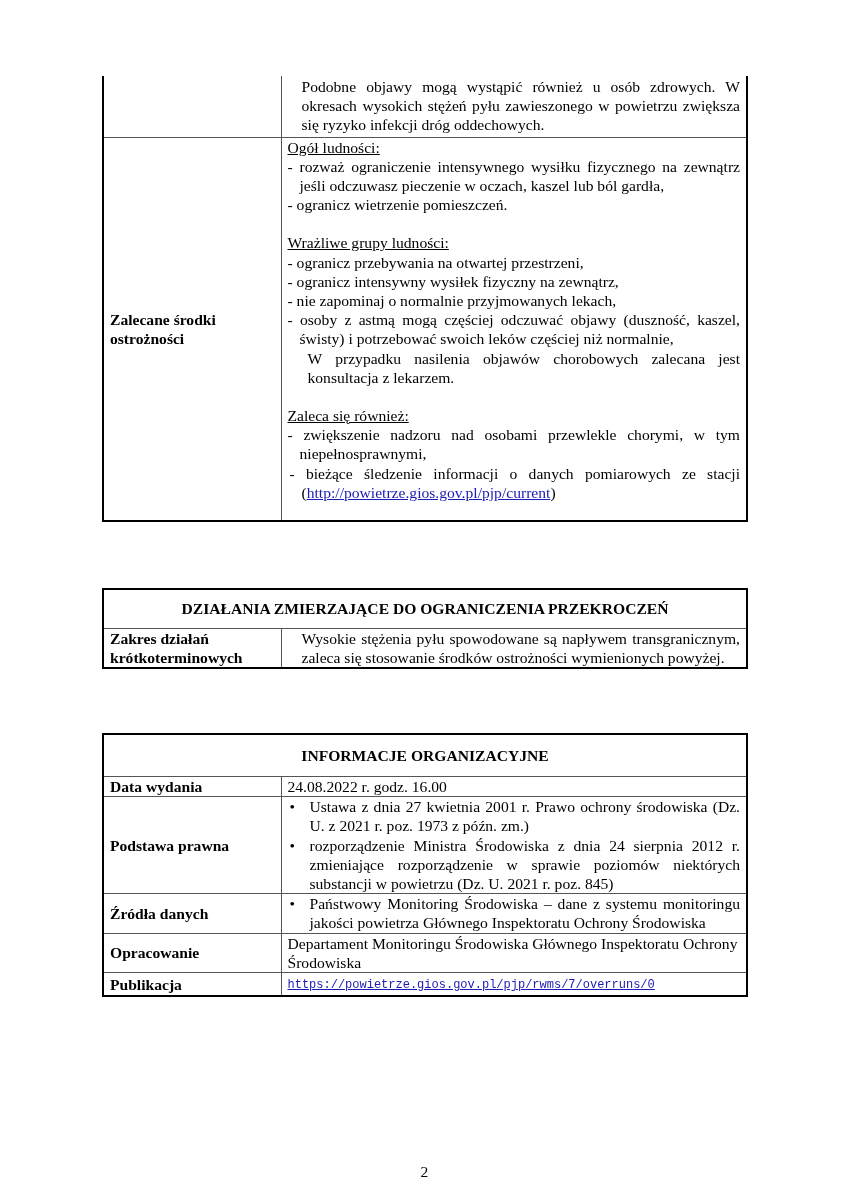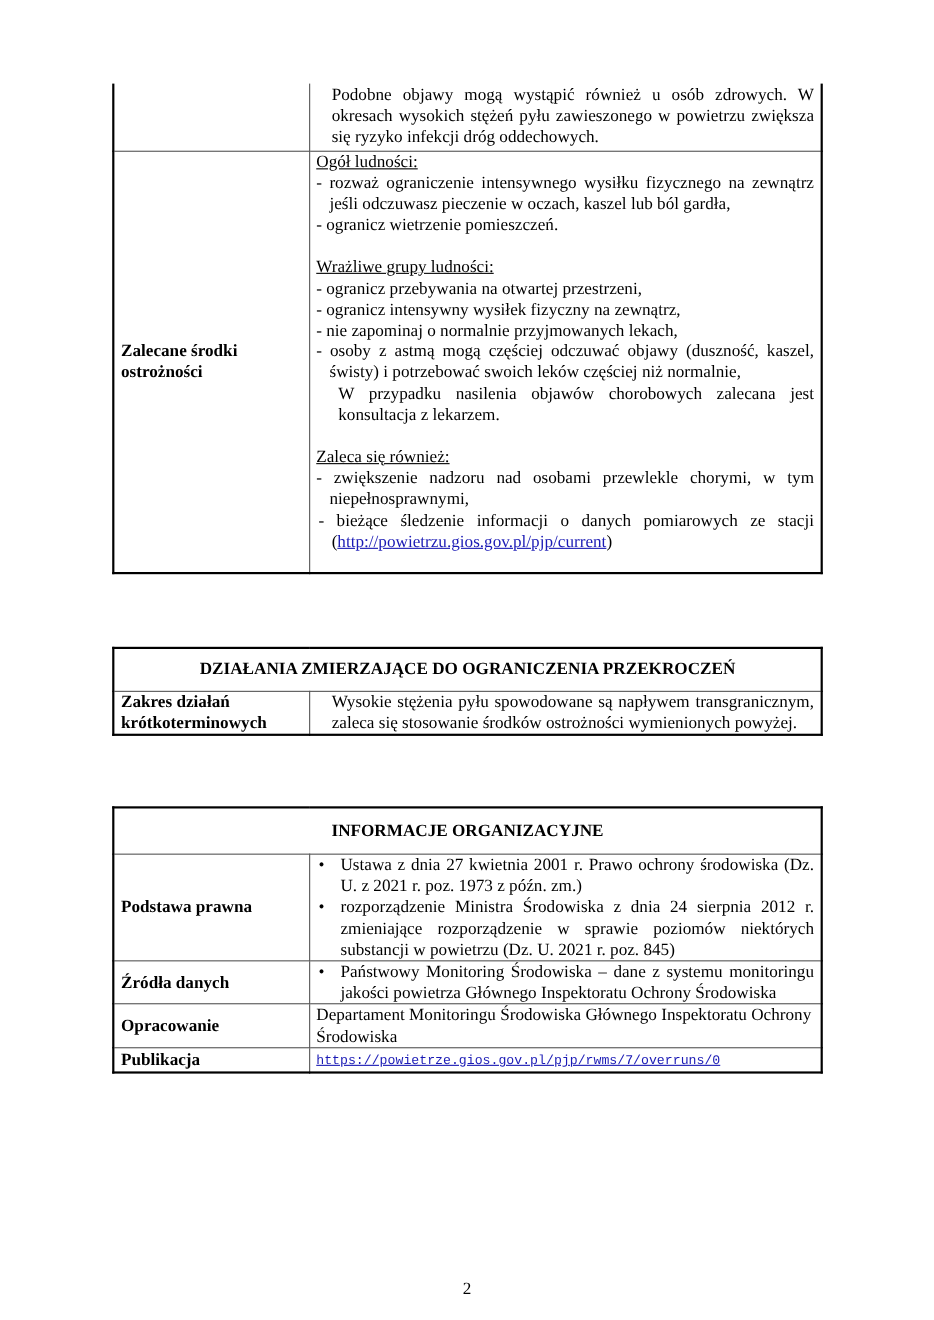--- a/index.html
+++ b/index.html
@@ -50,21 +50,21 @@
       <div class="gap"></div>
       <div class="u">Wrażliwe grupy ludności:</div>
       <div class="ind">- ogranicz przebywania na otwartej przestrzeni,</div>
       <div class="ind">- ogranicz intensywny wysiłek fizyczny na zewnątrz,</div>
       <div class="ind">- nie zapominaj o normalnie przyjmowanych lekach,</div>
       <div class="ind">- osoby z astmą mogą częściej odczuwać objawy (duszność, kaszel, świsty) i potrzebować swoich leków częściej niż normalnie,</div>
       <div class="just">W przypadku nasilenia objawów chorobowych zalecana jest konsultacja z lekarzem.</div>
       <div class="gap"></div>
       <div class="u">Zaleca się również:</div>
       <div class="ind">- zwiększenie nadzoru nad osobami przewlekle chorymi, w tym niepełnosprawnymi,</div>
-      <div class="ind2"><span>- bieżące śledzenie informacji o danych pomiarowych ze stacji (</span><a class="link">http://powietrzu.gios.gov.pl/pjp/current</a><span>)</span></div>
+      <div class="ind2"><span>- bieżące śledzenie informacji o danych pomiarowych ze stacji (</span><a class="link">http://powietrze.gios.gov.pl/pjp/current</a><span>)</span></div>
     </td>
   </tr>
 </tbody>
   </table>
 
 <table class="t2">
   <colgroup>
       <col style="width:178px">
       <col>
     </colgroup>
@@ -80,20 +80,24 @@
   </table>
 
 <table class="t3">
   <colgroup>
       <col style="width:178px">
       <col>
     </colgroup>
   <tbody>
       <tr>
     <td colspan="2" class="hdr" style="height:41px;">INFORMACJE ORGANIZACYJNE</td>
+  </tr>
+  <tr>
+    <td class="lbl">Data wydania</td>
+    <td>24.08.2022 r. godz. 16.00</td>
   </tr>
   <tr>
     <td class="lbl">Podstawa prawna</td>
     <td style="padding-left:0;">
       <div class="bul">
             <span class="dot">•</span>
             <span class="txt">Ustawa z dnia 27 kwietnia 2001 r. Prawo ochrony środowiska (Dz. U. z 2021 r. poz. 1973 z późn. zm.)</span>
           </div>
       <div class="bul">
             <span class="dot">•</span>

